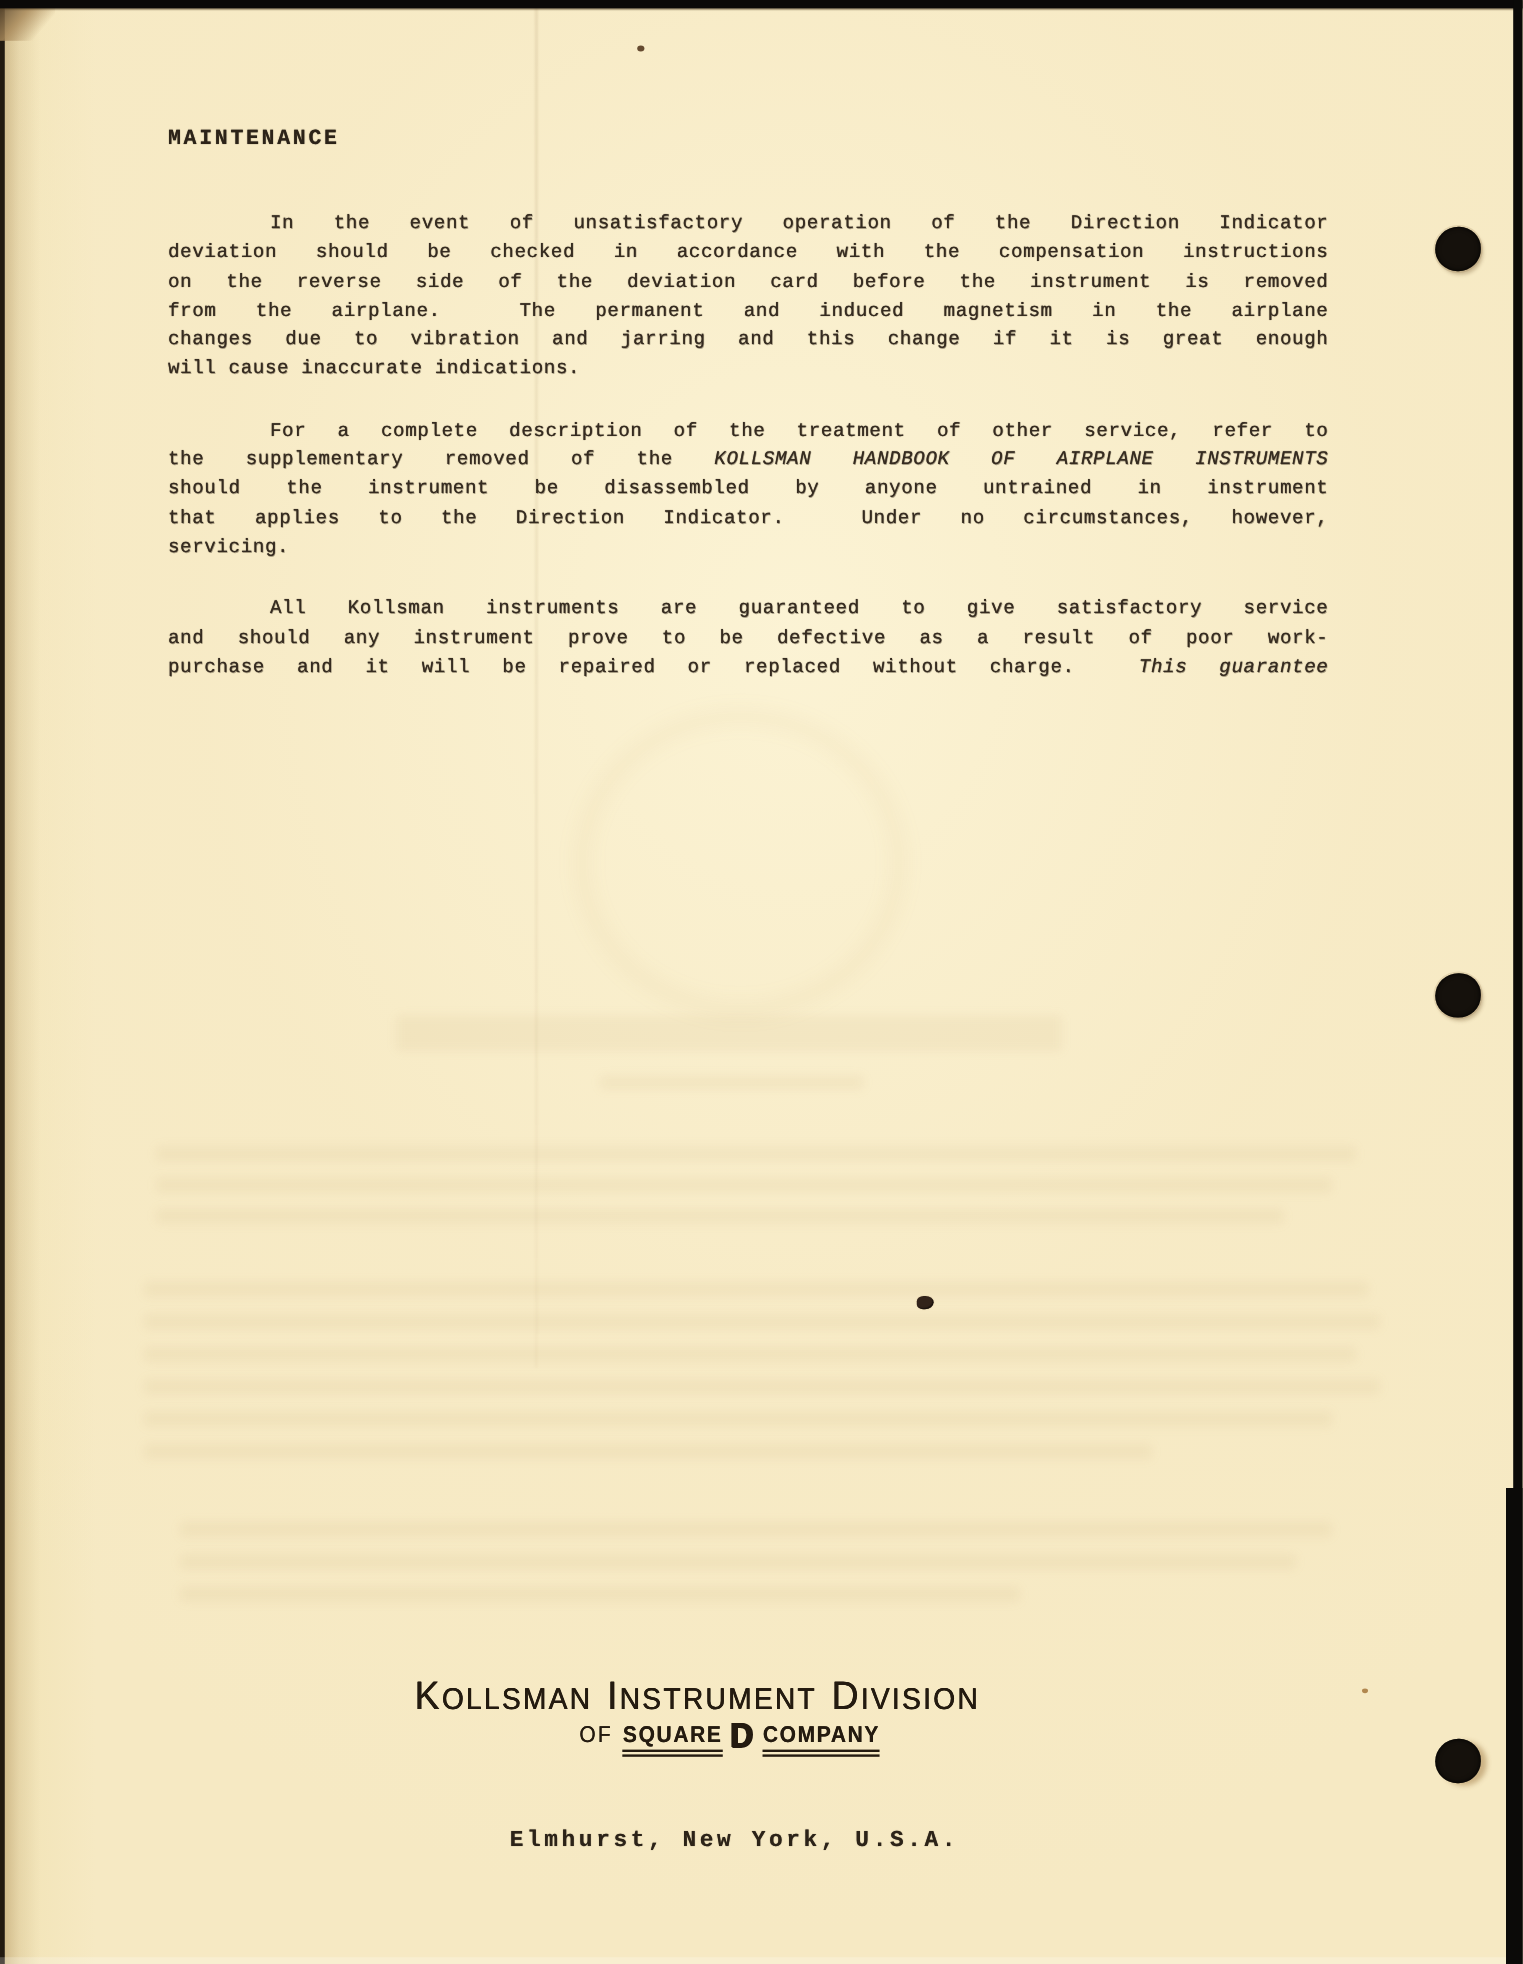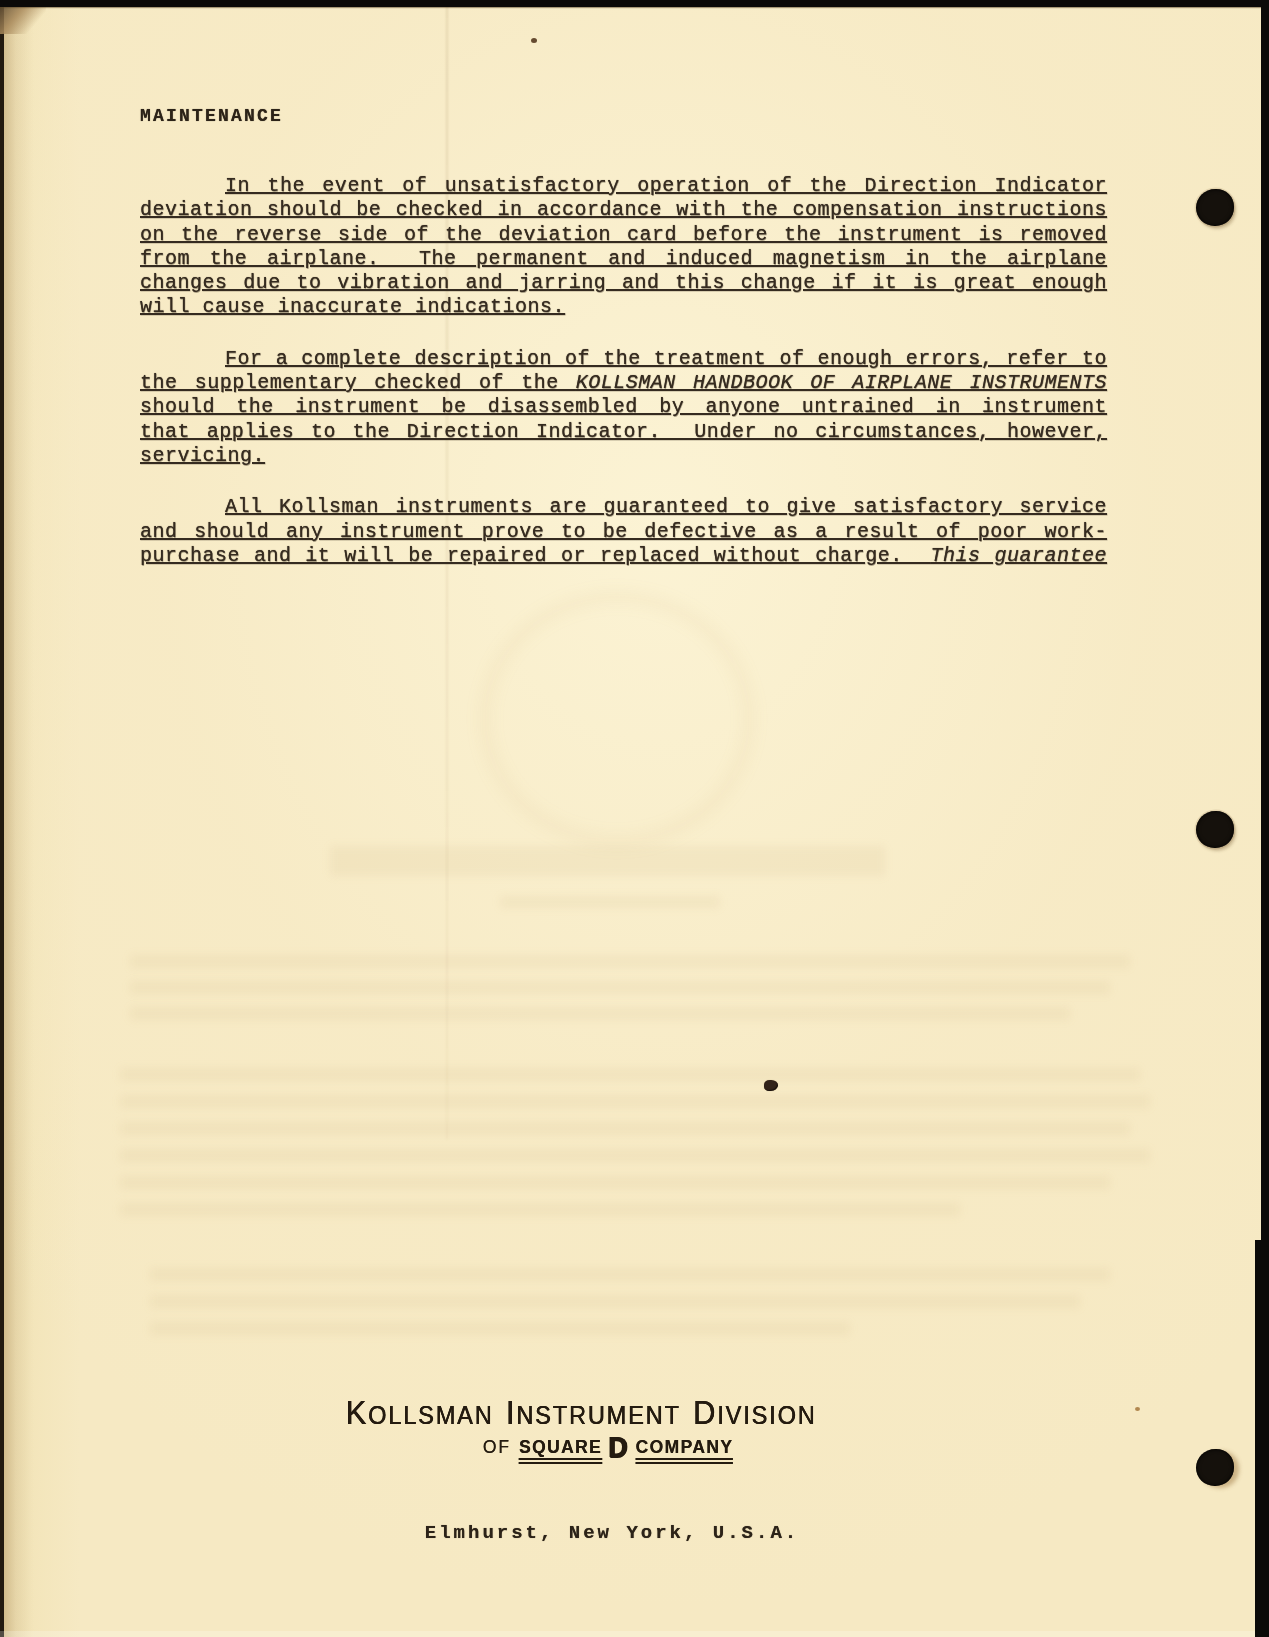--- a/index.html
+++ b/index.html
@@ -52,24 +52,23 @@
     position: absolute; left: 140px; top: 106px; width: 967px;
     font-size: 18px; font-weight: bold; letter-spacing: 2.2px;
     color: #2c2318; line-height: 20px;
     text-shadow: 0 0 0.8px rgba(44,35,24,0.85);
   }
 
   
   .doc-body { position: absolute; left: 140px; top: 174px; width: 967px; }
   .para { margin: 0 0 27px 0; }
   .line {
-    height: 24.3px; line-height: 24.3px; font-size: 20px; letter-spacing: 0.5px;
+    height: 24.3px; line-height: 24.3px; font-size: 16px; letter-spacing: 0.5px;
     text-align: justify; text-align-last: justify; white-space: nowrap; white-space: normal;
     text-shadow: 0 0 0.8px rgba(48,37,24,0.85), 0.5px 0.5px 0.5px rgba(48,37,24,0.35);
-    text-decoration: underline;
   }
   .line.first { padding-left: 85px; }
   .line.last { text-align-last: left; }
   .line em { font-style: italic; }
 
   
   .brand {
     position: absolute; left: 581px; top: 1396px; white-space: nowrap;
     transform: translateX(-50%) scaleX(0.94); transform-origin: center;
     font-family: "Liberation Sans", sans-serif; font-weight: 400; color: #241b10;
@@ -125,22 +124,22 @@
     <div class="para">
       <div class="line first">In the event of unsatisfactory operation of the Direction Indicator</div>
       <div class="line">deviation should be checked in accordance with the compensation instructions</div>
       <div class="line">on the reverse side of the deviation card before the instrument is removed</div>
       <div class="line">from the airplane.&nbsp; The permanent and induced magnetism in the airplane</div>
       <div class="line">changes due to vibration and jarring and this change if it is great enough</div>
       <div class="line last">will cause inaccurate indications.</div>
     </div>
 
     <div class="para">
-      <div class="line first">For a complete description of the treatment of enough errors, refer to</div>
-      <div class="line"><span>the supplementary checked of the </span><em>KOLLSMAN HANDBOOK OF AIRPLANE INSTRUMENTS</em></div>
+      <div class="line first">For a complete description of the treatment of other service, refer to</div>
+      <div class="line"><span>the supplementary removed of the </span><em>KOLLSMAN HANDBOOK OF AIRPLANE INSTRUMENTS</em></div>
       <div class="line">should the instrument be disassembled by anyone untrained in instrument</div>
       <div class="line">that applies to the Direction Indicator.&nbsp; Under no circumstances, however,</div>
       <div class="line last">servicing.</div>
     </div>
 
     <div class="para">
       <div class="line first">All Kollsman instruments are guaranteed to give satisfactory service</div>
       <div class="line">and should any instrument prove to be defective as a result of poor work-</div>
       <div class="line"><span>purchase and it will be repaired or replaced without charge.&nbsp; </span><em>This guarantee</em></div>
     </div>

